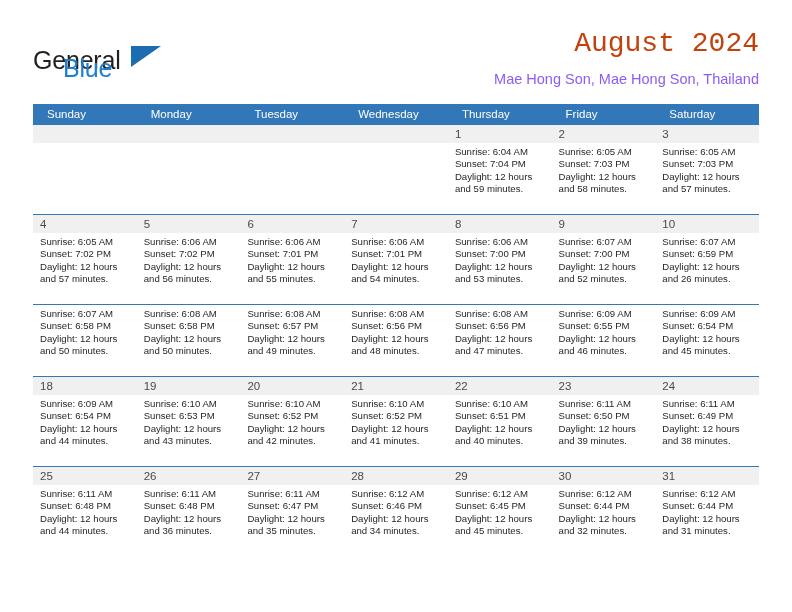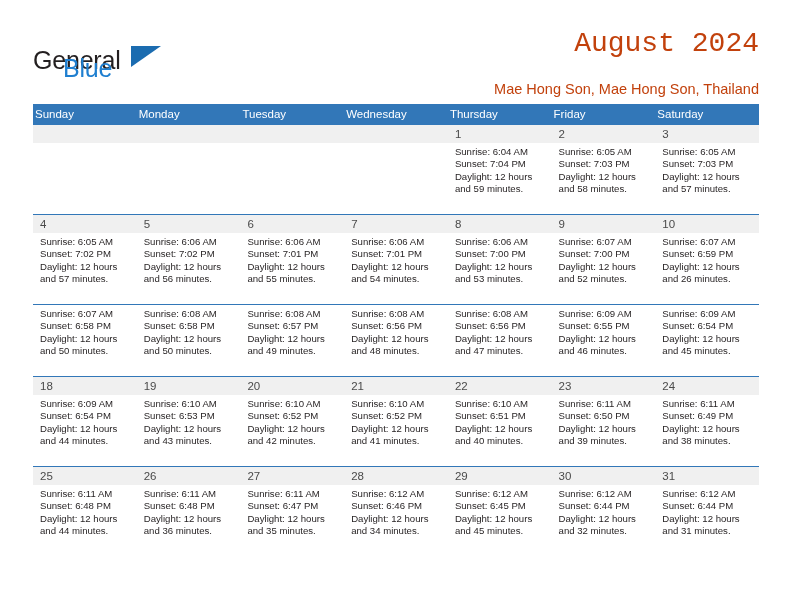--- a/index.html
+++ b/index.html
@@ -73,45 +73,45 @@
     font-size: 28px;
     line-height: 36px;
     color: #c2410c;
     white-space: nowrap;
     font-weight: normal;
     font-family: Liberation Mono, monospace;
   }
   .subtitle {
     position: absolute;
     right: 0;
-    top: 54px;
+    top: 44px;
     font-size: 14.5px;
     line-height: 18px;
-    color: #c2410c;
+    color: #8b5cf6;
     text-align: right;
     white-space: nowrap;
   }
 
   
   .calendar {
     position: absolute;
     left: 33px;
     top: 104px;
     width: 726px;
   }
   .dow-row {
     display: flex;
     width: 726px;
     height: 21px;
     background: #3277b8;
   }
   .dow {
     flex: 1 1 0;
     box-sizing: border-box;
-    padding-left: 2px;
+    padding-left: 14px;
     font-size: 11.5px;
     line-height: 21px;
     color: #ffffff;
     white-space: nowrap;
     overflow: hidden;
   }
 
   .week {
     width: 726px;
     border-top: 1px solid #3277b8;

